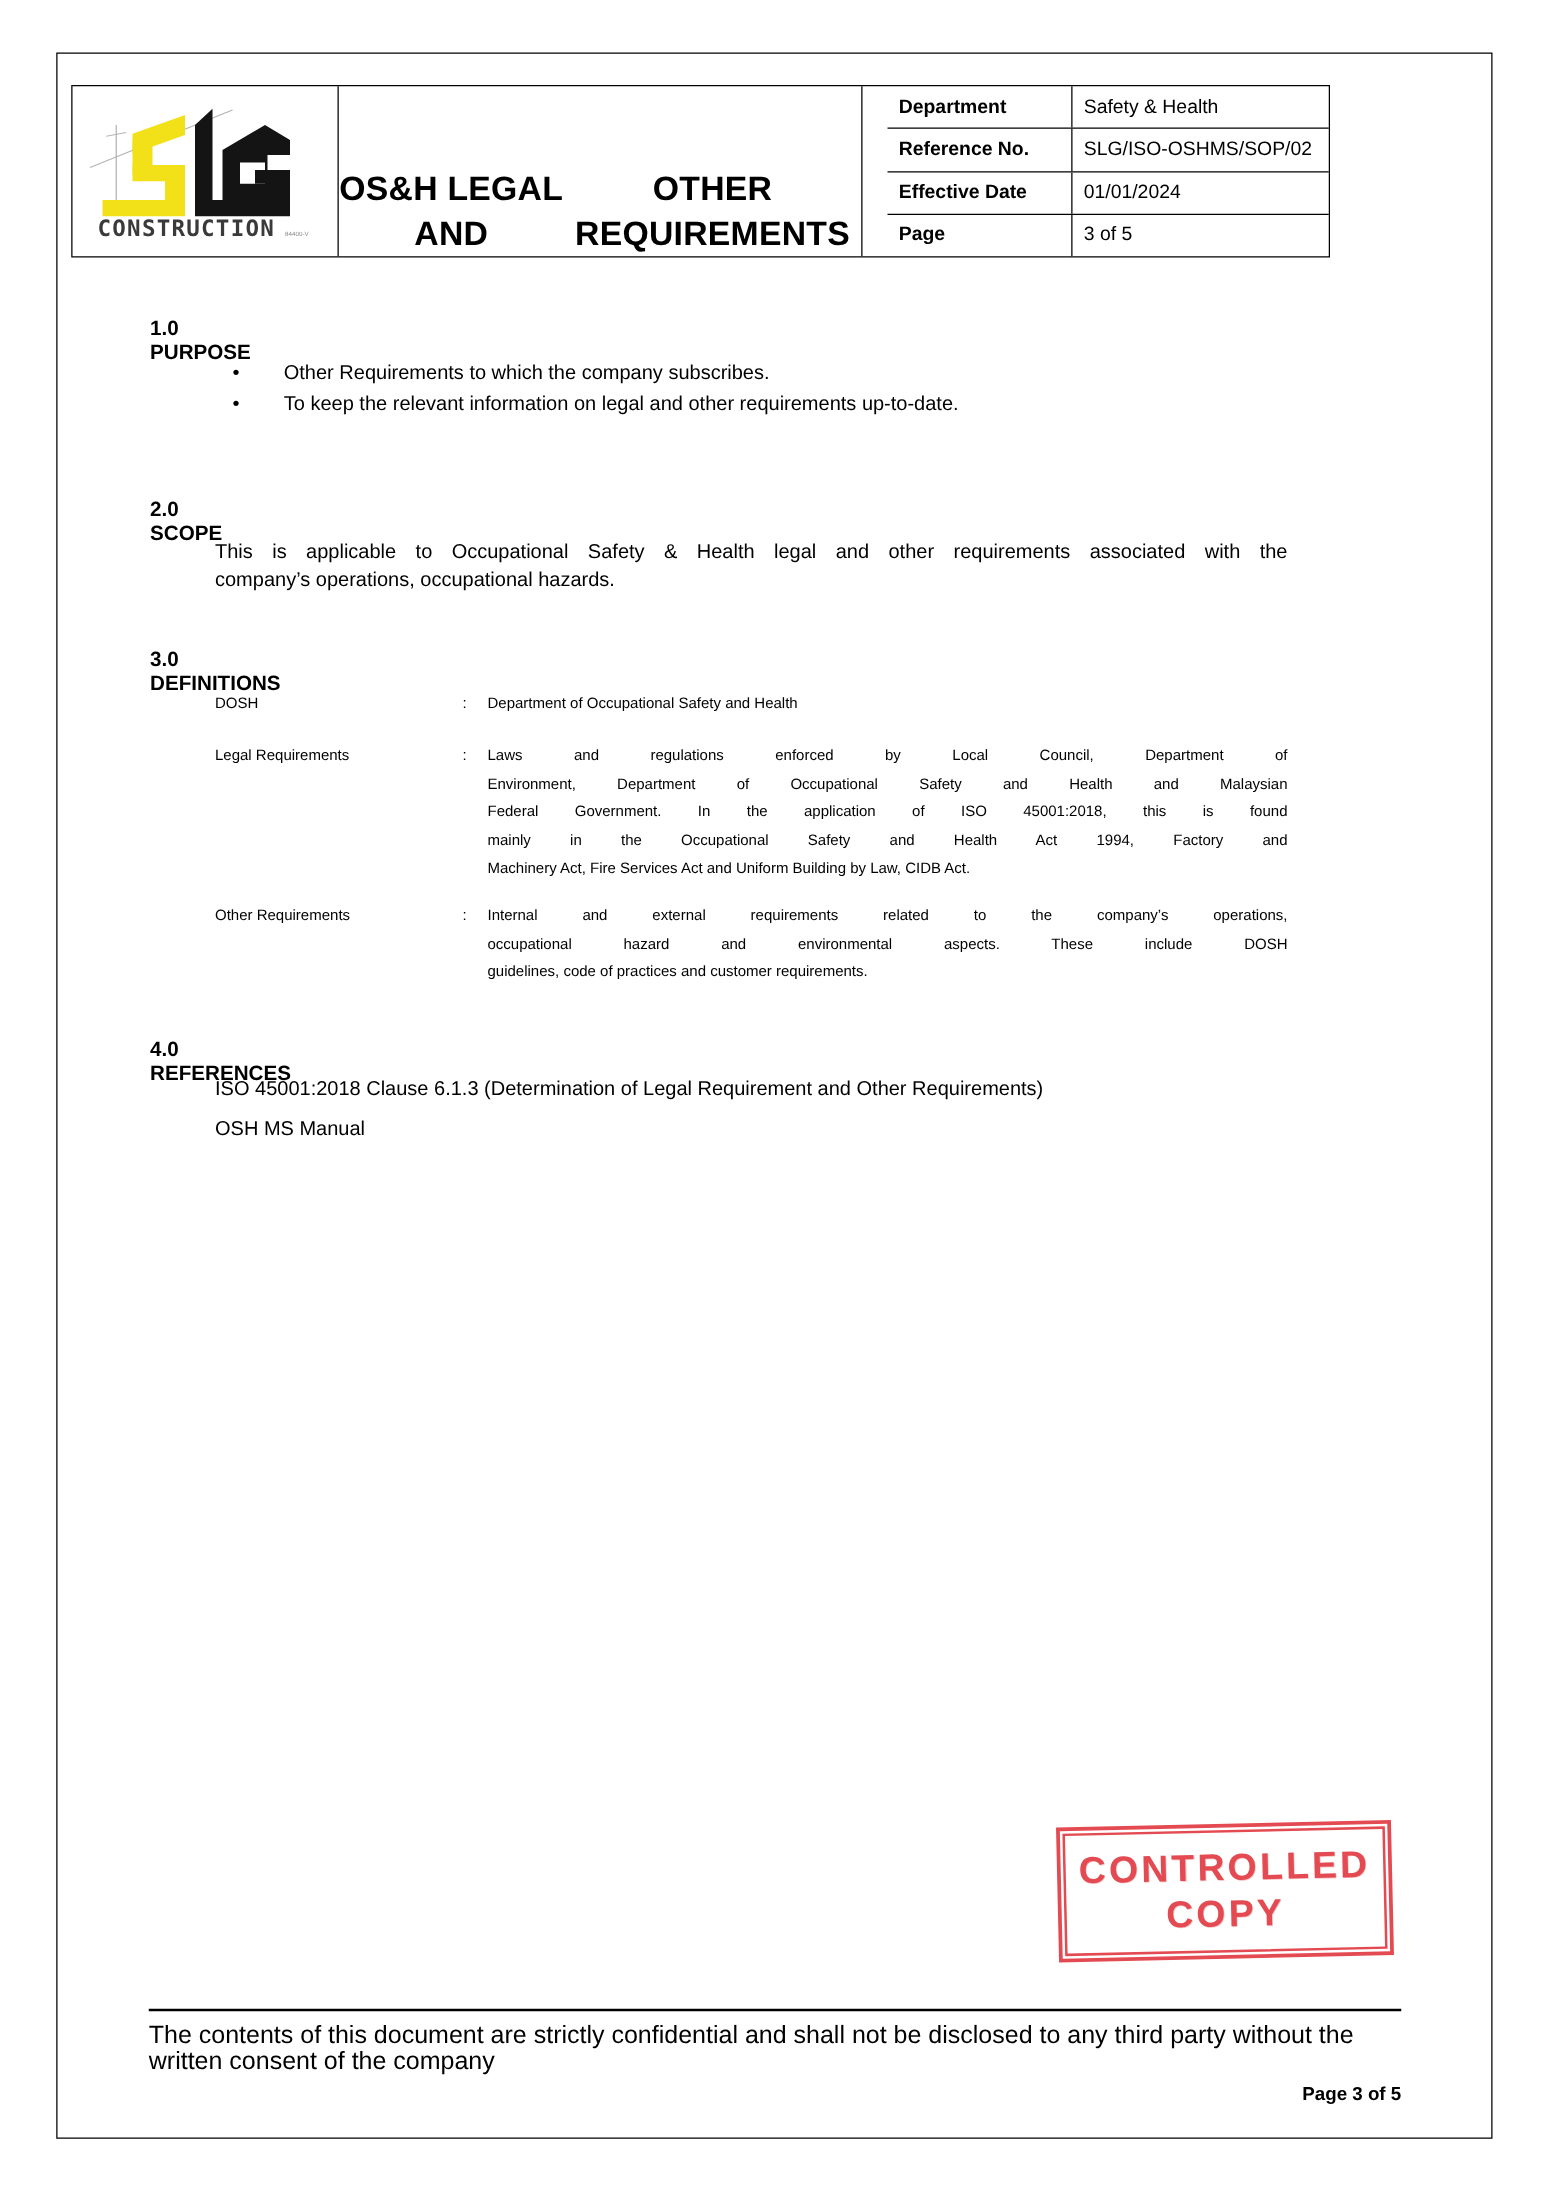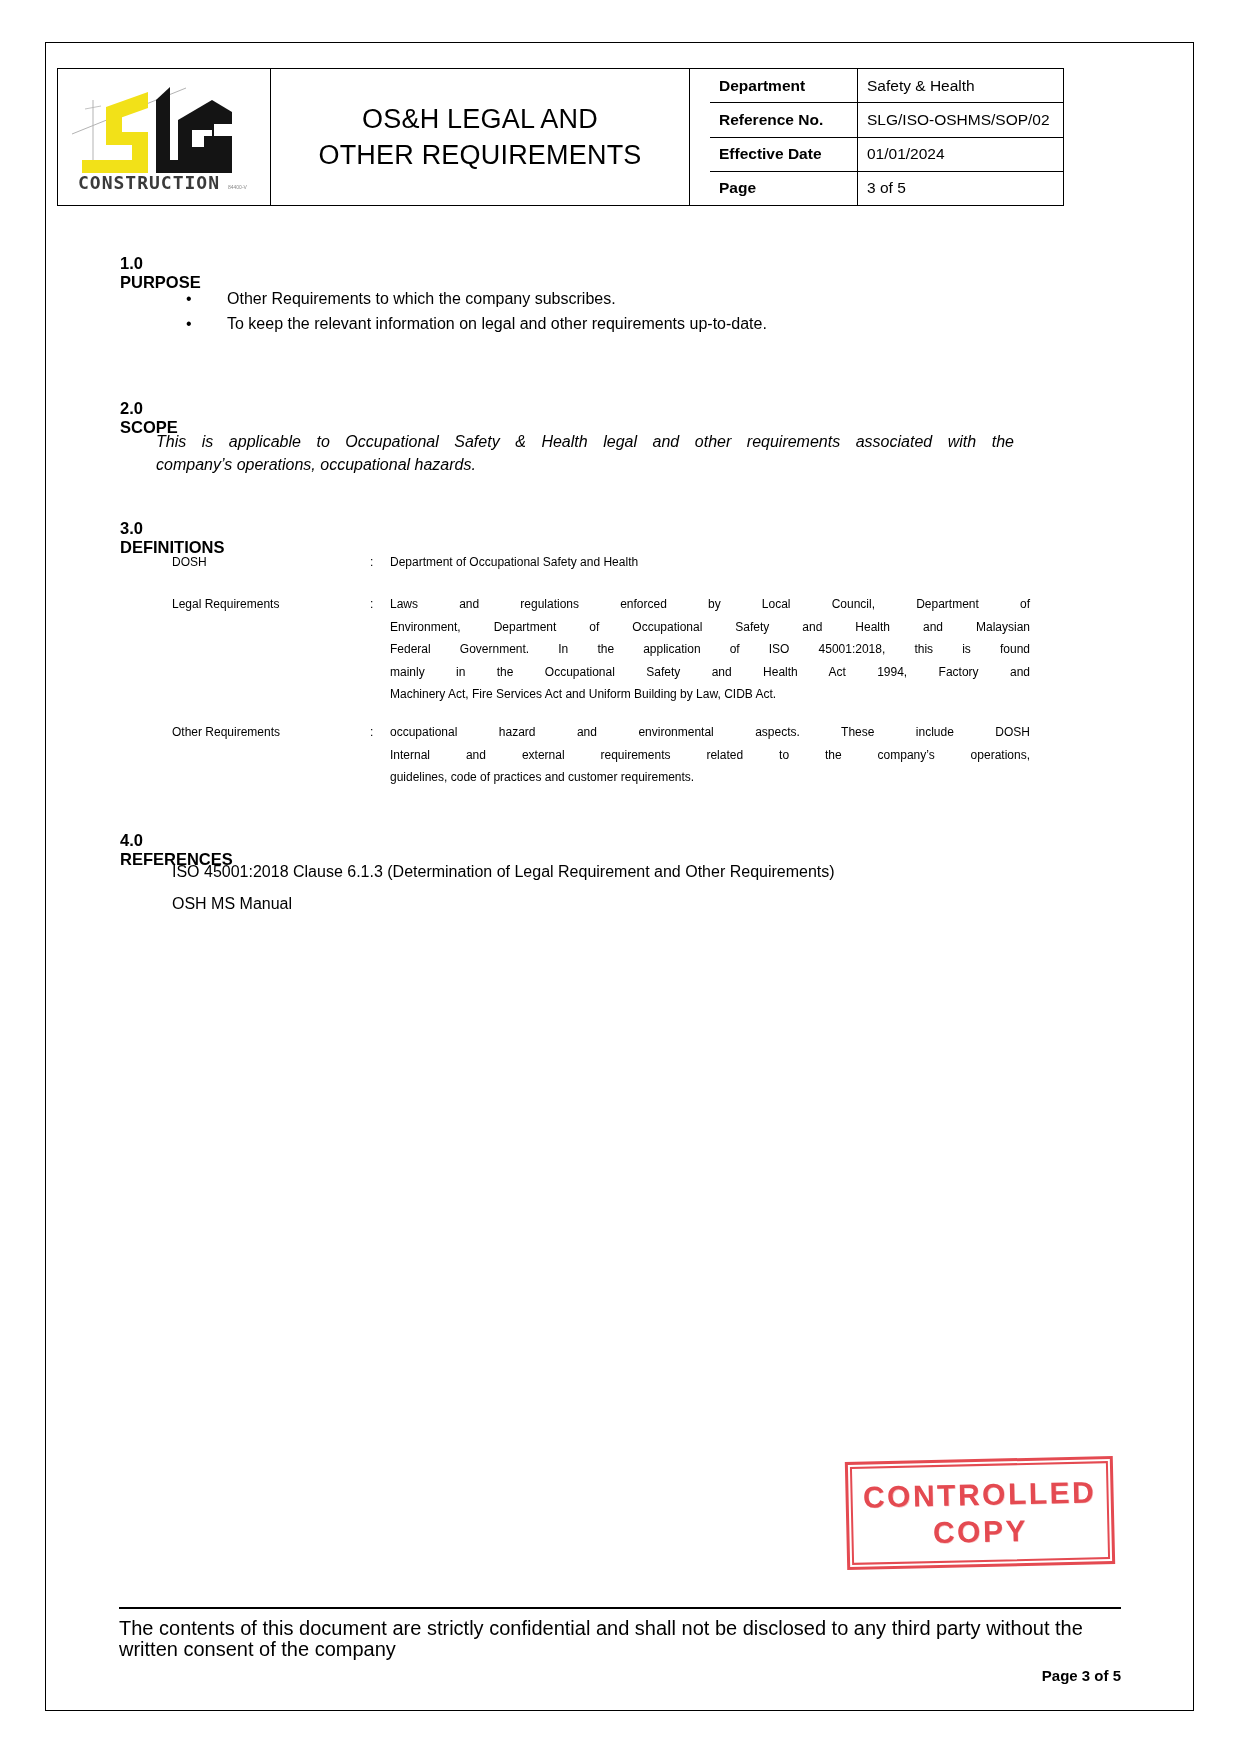--- a/index.html
+++ b/index.html
@@ -12,36 +12,36 @@
   .page-border {
     position:absolute; left:45px; top:42px; width:1149px; height:1669px;
     border:1.5px solid #000;
   }
   
   .header {
     position:absolute; left:57px; top:68px; width:1007px; height:138px;
     border:1.5px solid #000; display:flex; background:#fff;
   }
   .logo-cell { width:213px; border-right:1.5px solid #000; display:flex; align-items:center; justify-content:center; }
-  .title-cell { flex:1; display:flex; flex-direction:column; align-items:center; justify-content:center;
-    font-weight:normal; font-size:27px; line-height:36px; letter-spacing:.2px; text-align:center; }
+  .title-cell { flex:1; display:flex; flex-direction:row; align-items:flex-end; justify-content:center;
+    font-weight:bold; font-size:27px; line-height:36px; letter-spacing:.2px; text-align:center; }
   .info-cell { width:374px; border-left:1.5px solid #000; display:flex; flex-direction:column;padding-left:20px; }
   .info-row { flex:1; display:flex; border-bottom:1.5px solid #000; }
   .info-row:last-child { border-bottom:none; }
   .info-label { width:148px; border-right:1.5px solid #000; font-weight:bold; font-size:15.5px;
     display:flex; align-items:center; padding-left:9px; }
   .info-value { flex:1; font-size:15.5px; display:flex; align-items:center; padding-left:9px; }
   
   .section-heading { position:absolute; left:120px; font-weight:bold; font-size:16.5px; display:flex;flex-direction:column; }
   .sec-num { width:52px; }
   .bullets { position:absolute; left:172px; width:858px; font-size:16px; line-height:23px; }
   .bullet-item { position:relative; padding-left:55px; }
   .bullet-glyph { position:absolute; left:14px; }
   .jl { text-align:justify; text-align-last:justify; }
-  .para { position:absolute; left:156px; width:858px; font-size:16px; line-height:22.5px;font-style:italic; }
+  .para { position:absolute; left:172px; width:858px; font-size:16px; line-height:22.5px; }
   .def-row { position:absolute; left:172px; width:858px; display:flex; font-size:12px; line-height:22.5px; }
   .def-term { width:198px; }
   .def-colon { width:20px; }
   .def-text { flex:1; }
   .ref-line { position:absolute; left:172px; font-size:16px; }
   
   .stamp {
     position:absolute; left:846px; top:1459px; width:268px; height:108px;
     border:3.5px solid #e23b43; transform:rotate(-1.3deg); opacity:.92;
     display:flex; align-items:center; justify-content:center;
@@ -159,22 +159,22 @@
       <div class="jl">Federal Government. In the application of ISO 45001:2018, this is found</div>
       <div class="jl">mainly in the Occupational Safety and Health Act 1994, Factory and</div>
       <div>Machinery Act, Fire Services Act and Uniform Building by Law, CIDB Act.</div>
     </div>
   </div>
 
   <div class="def-row" style="top:721px">
     <div class="def-term">Other Requirements</div>
     <div class="def-colon">:</div>
     <div class="def-text">
+      <div class="jl">Internal and external requirements related to the company’s operations,</div>
       <div class="jl">occupational hazard and environmental aspects. These include DOSH</div>
-      <div class="jl">Internal and external requirements related to the company’s operations,</div>
       <div>guidelines, code of practices and customer requirements.</div>
     </div>
   </div>
 
   <div class="section-heading" style="top:831px">
     <span class="sec-num">4.0</span>
     <span>REFERENCES</span>
   </div>
   <div class="ref-line" style="top:863px">ISO 45001:2018 Clause 6.1.3 (Determination of Legal Requirement and Other Requirements)</div>
   <div class="ref-line" style="top:895px">OSH MS Manual</div>

